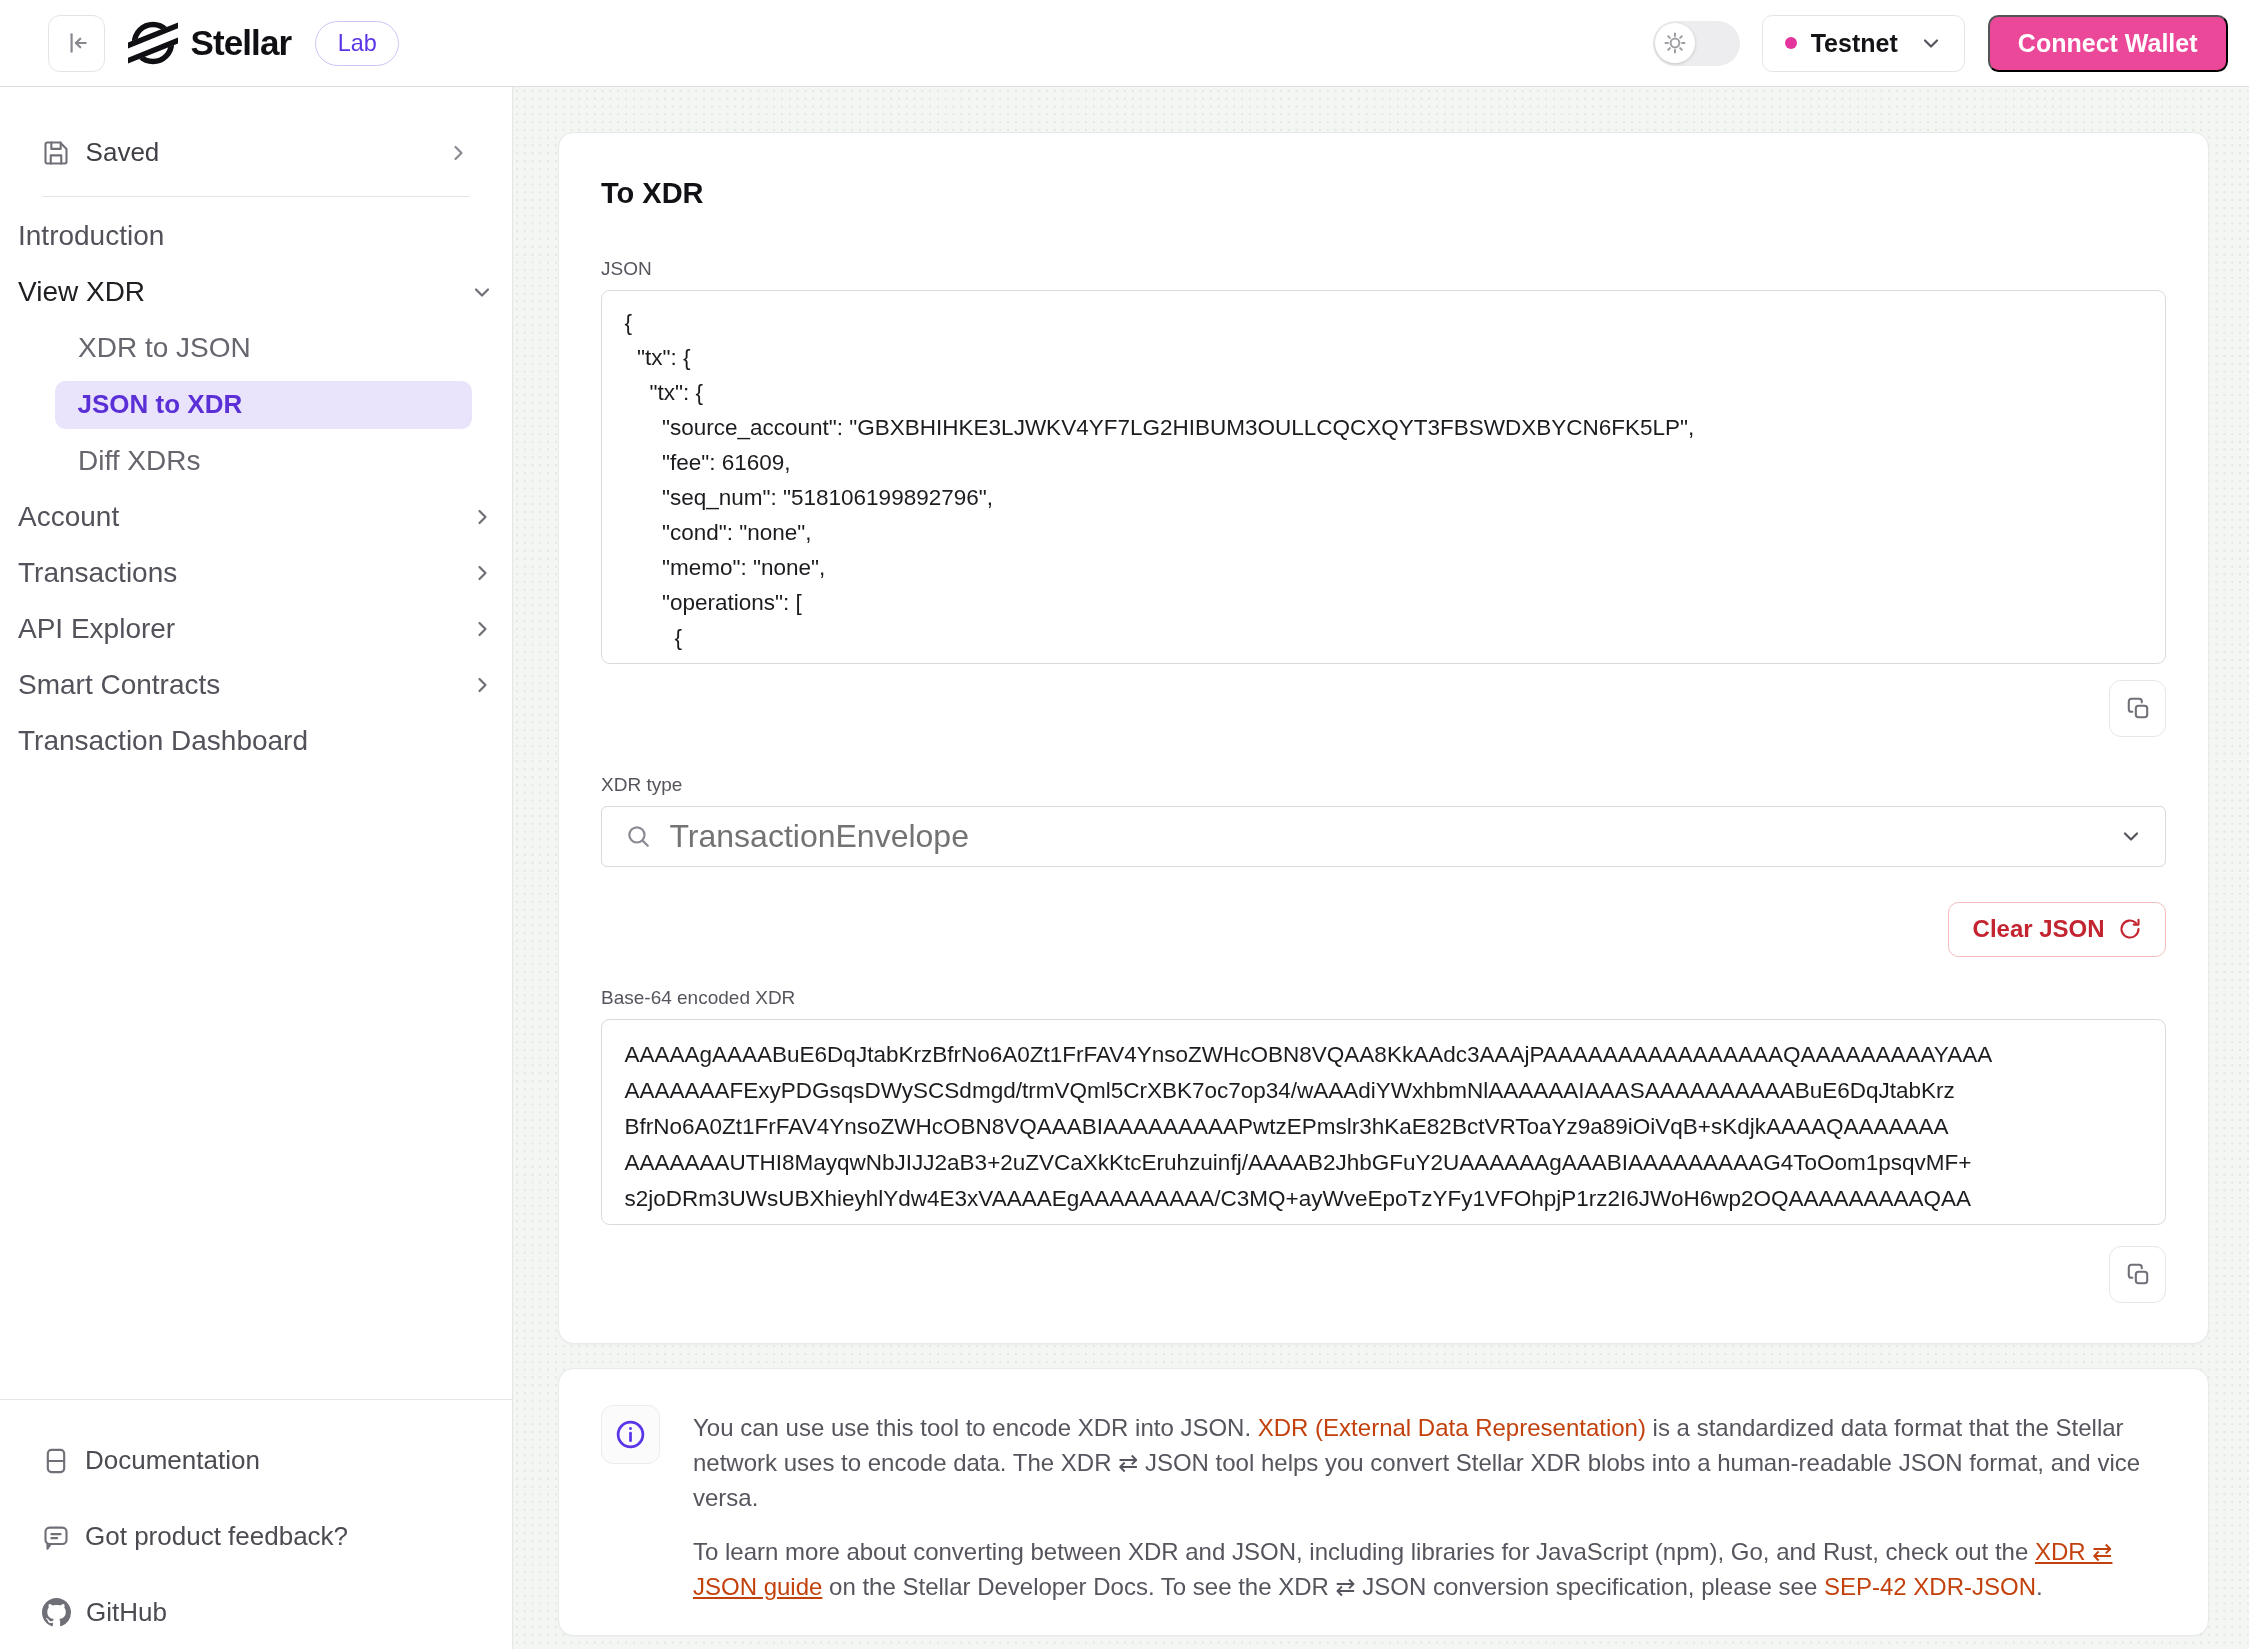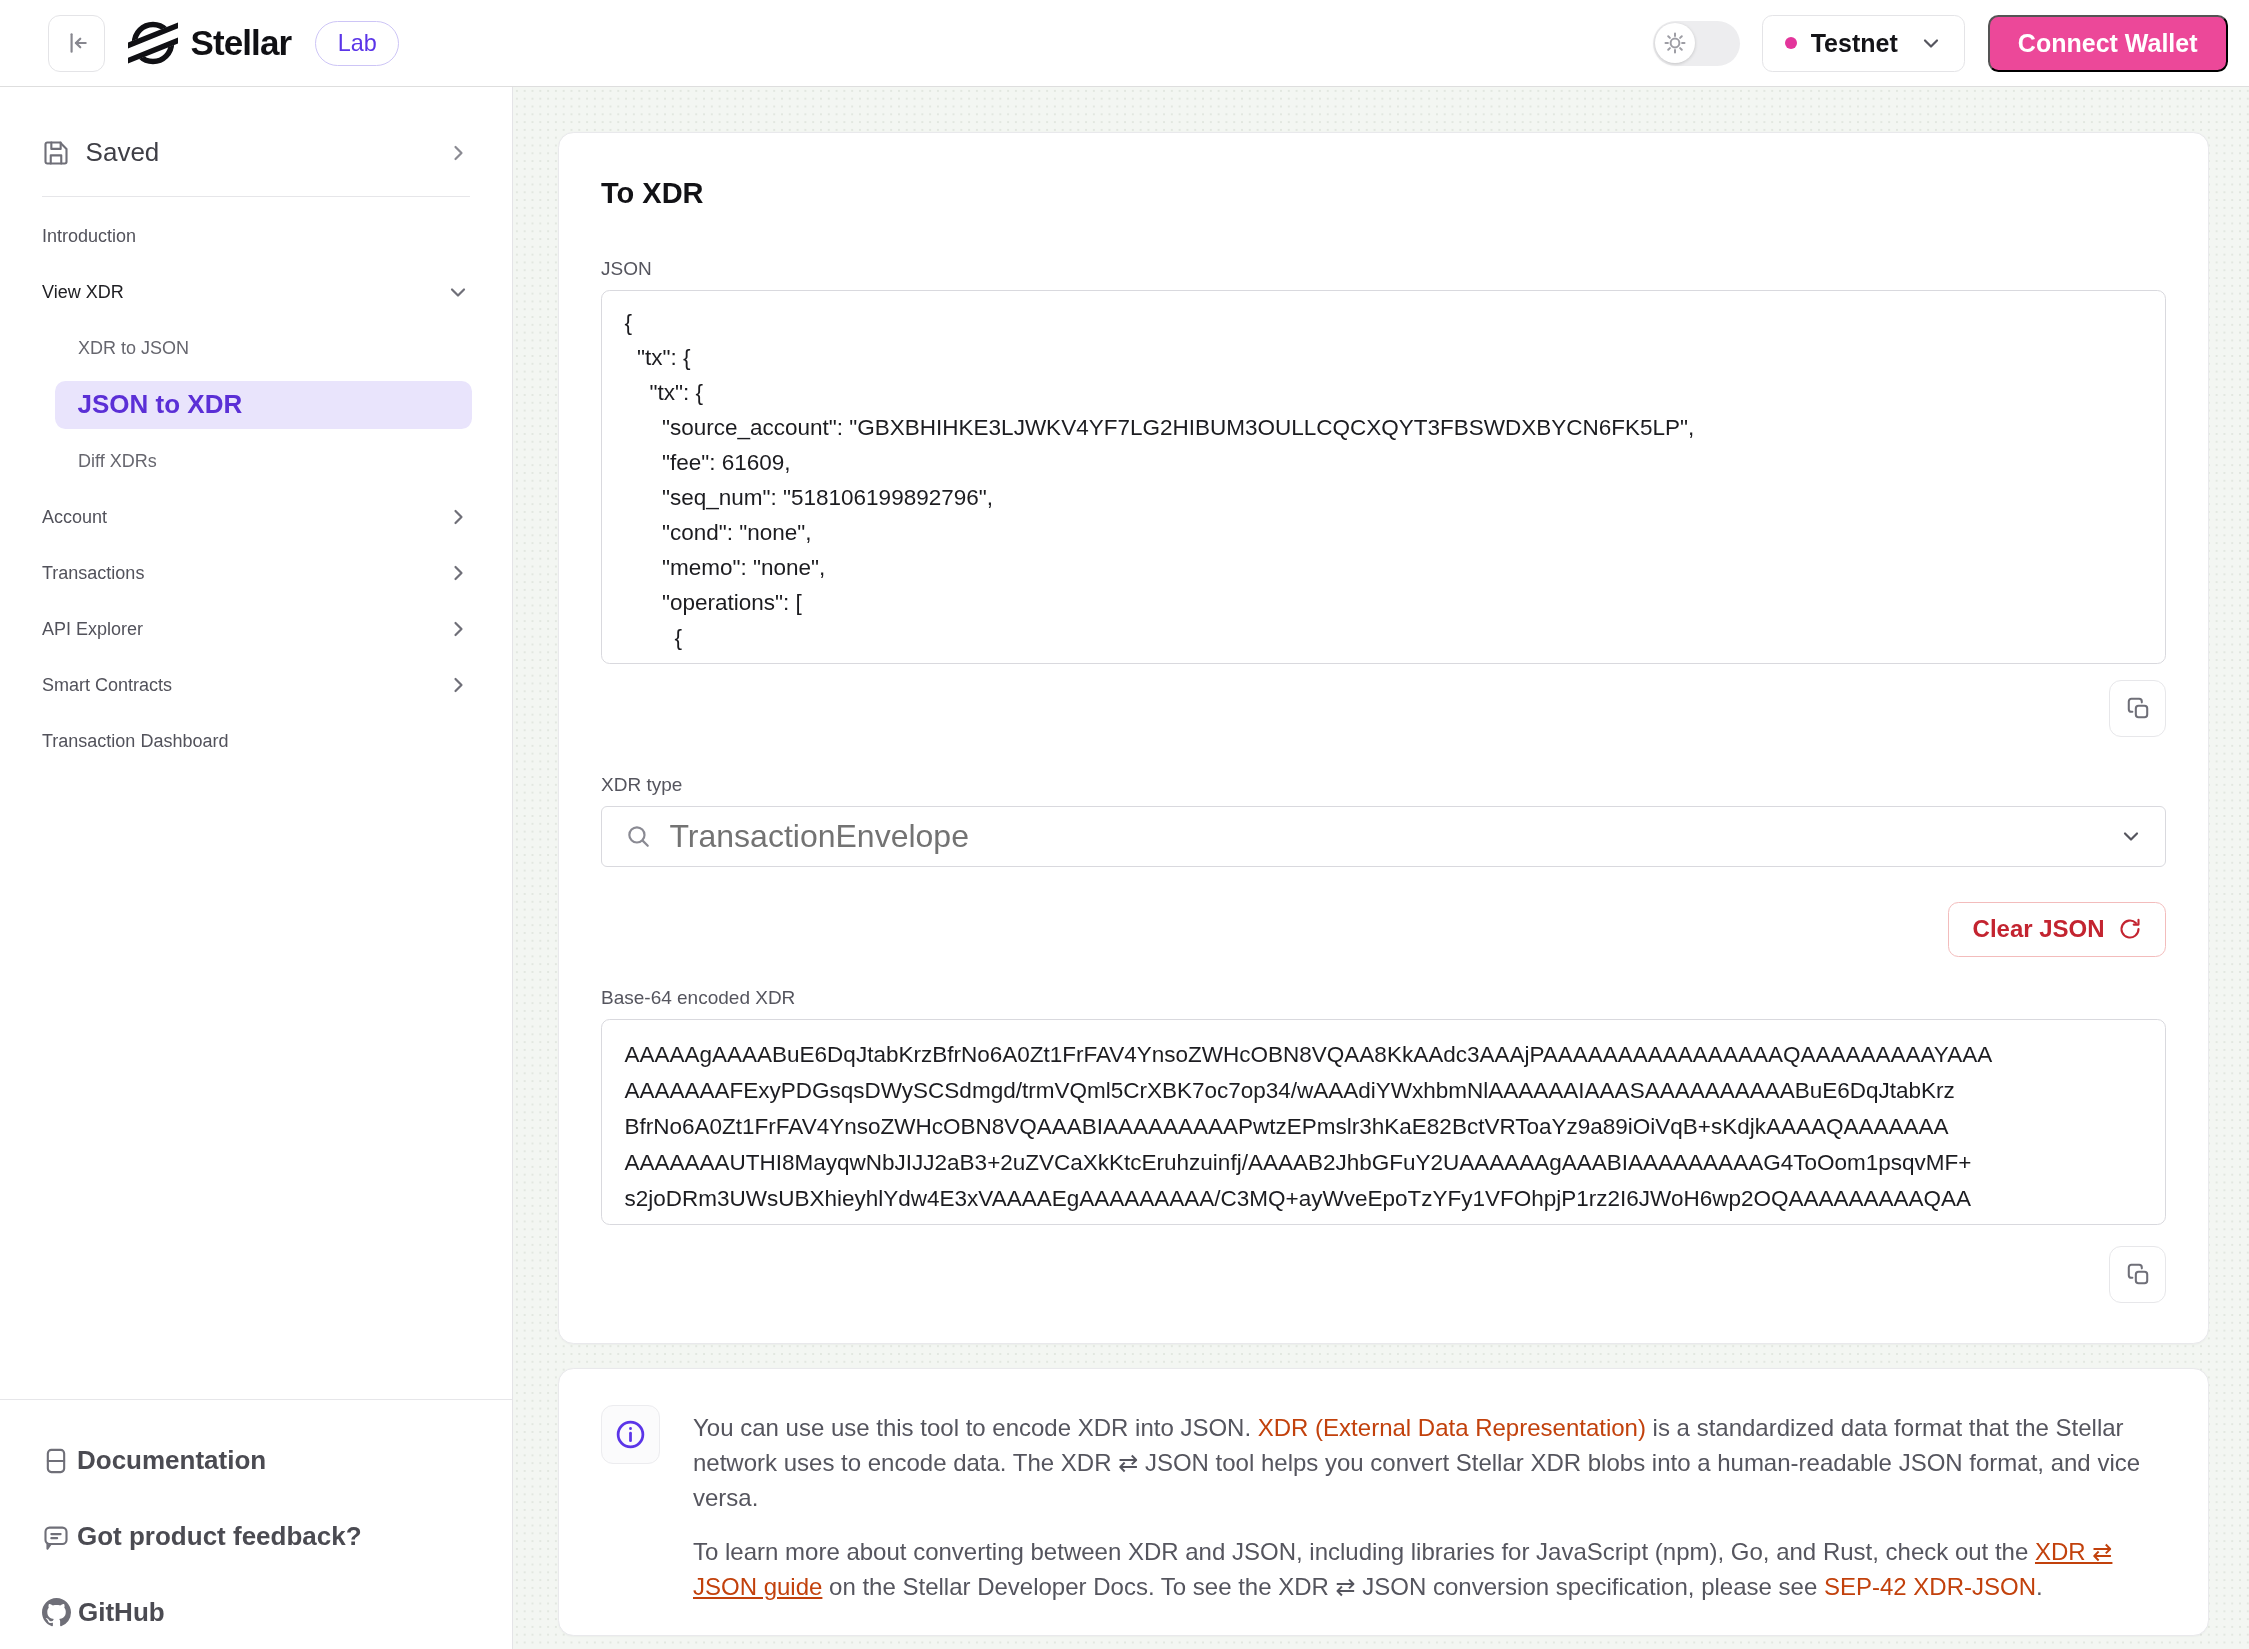--- a/index.html
+++ b/index.html
@@ -29,30 +29,30 @@
                 font-size:25px; font-weight:700; display:flex; align-items:center; }
 
   
   .body { flex:1; display:flex; min-height:0; }
   .sidebar { flex:0 0 513px; width:513px; background:#fff; border-right:0.9px solid #e4e4e7;
              display:flex; flex-direction:column; padding-top:38px; }
   .saved-row { height:55px; margin:0 42px; display:flex; align-items:center; font-size:26px; color:#3f3f46; }
   .saved-row .icon { color:#6f6f78; margin-right:15.6px; display:flex; }
   .saved-row .chev { margin-left:auto; color:#8a8a92; display:flex; }
   .side-divider { height:0.9px; background:#e6e6e9; margin:15.6px 42px 12px; }
-  .nav-item { height:56px; padding:0 42px; display:flex; align-items:center; font-size:18px; color:#52525b; }
+  .nav-item { height:56px; padding:0 18px; display:flex; align-items:center; font-size:28px; color:#52525b; }
   .nav-item.strong { color:#202024; }
   .nav-item .chev { margin-left:auto; color:#6f6f78; display:flex; }
   .nav-sub { padding-left:78px; color:#66666e; }
   .nav-sub-selected { margin:4.3px 40px 4.3px 55px; height:48px; border-radius:10.4px; background:#e9e4fc;
                       color:#5b2fd6; font-weight:700; display:flex; align-items:center;
                       padding-left:22.5px; font-size:26px; }
   .sidebar-bottom { margin-top:auto; border-top:0.9px solid #e6e6e9; padding:45px 42px 21px;
                     display:flex; flex-direction:column; gap:45px; }
-  .foot-row { display:flex; align-items:center; font-size:26px; color:#4b4b52; gap:7px;font-weight:bold; }
+  .foot-row { display:flex; align-items:center; font-size:26px; color:#4b4b52; gap:15px; }
   .foot-row .icon { color:#6f6f78; display:flex; }
 
   
   .main { flex:1; background:#f3f6f2;
           background-image:radial-gradient(#e2e7e0 1.3px, transparent 1.3px);
           background-size:7.8px 7.8px; padding:45px 0 0 45px; overflow:hidden; }
   .card { width:1651px; background:#fff; border:0.9px solid #e9e9ec; border-radius:15.6px;
           box-shadow:0 0.9px 1.7px rgba(0,0,0,.03); }
   .card.tool { padding:43px 42px 40px; }
   .page-title { font-size:29px; line-height:35px; font-weight:700; color:#121216; margin-bottom:48px; }

